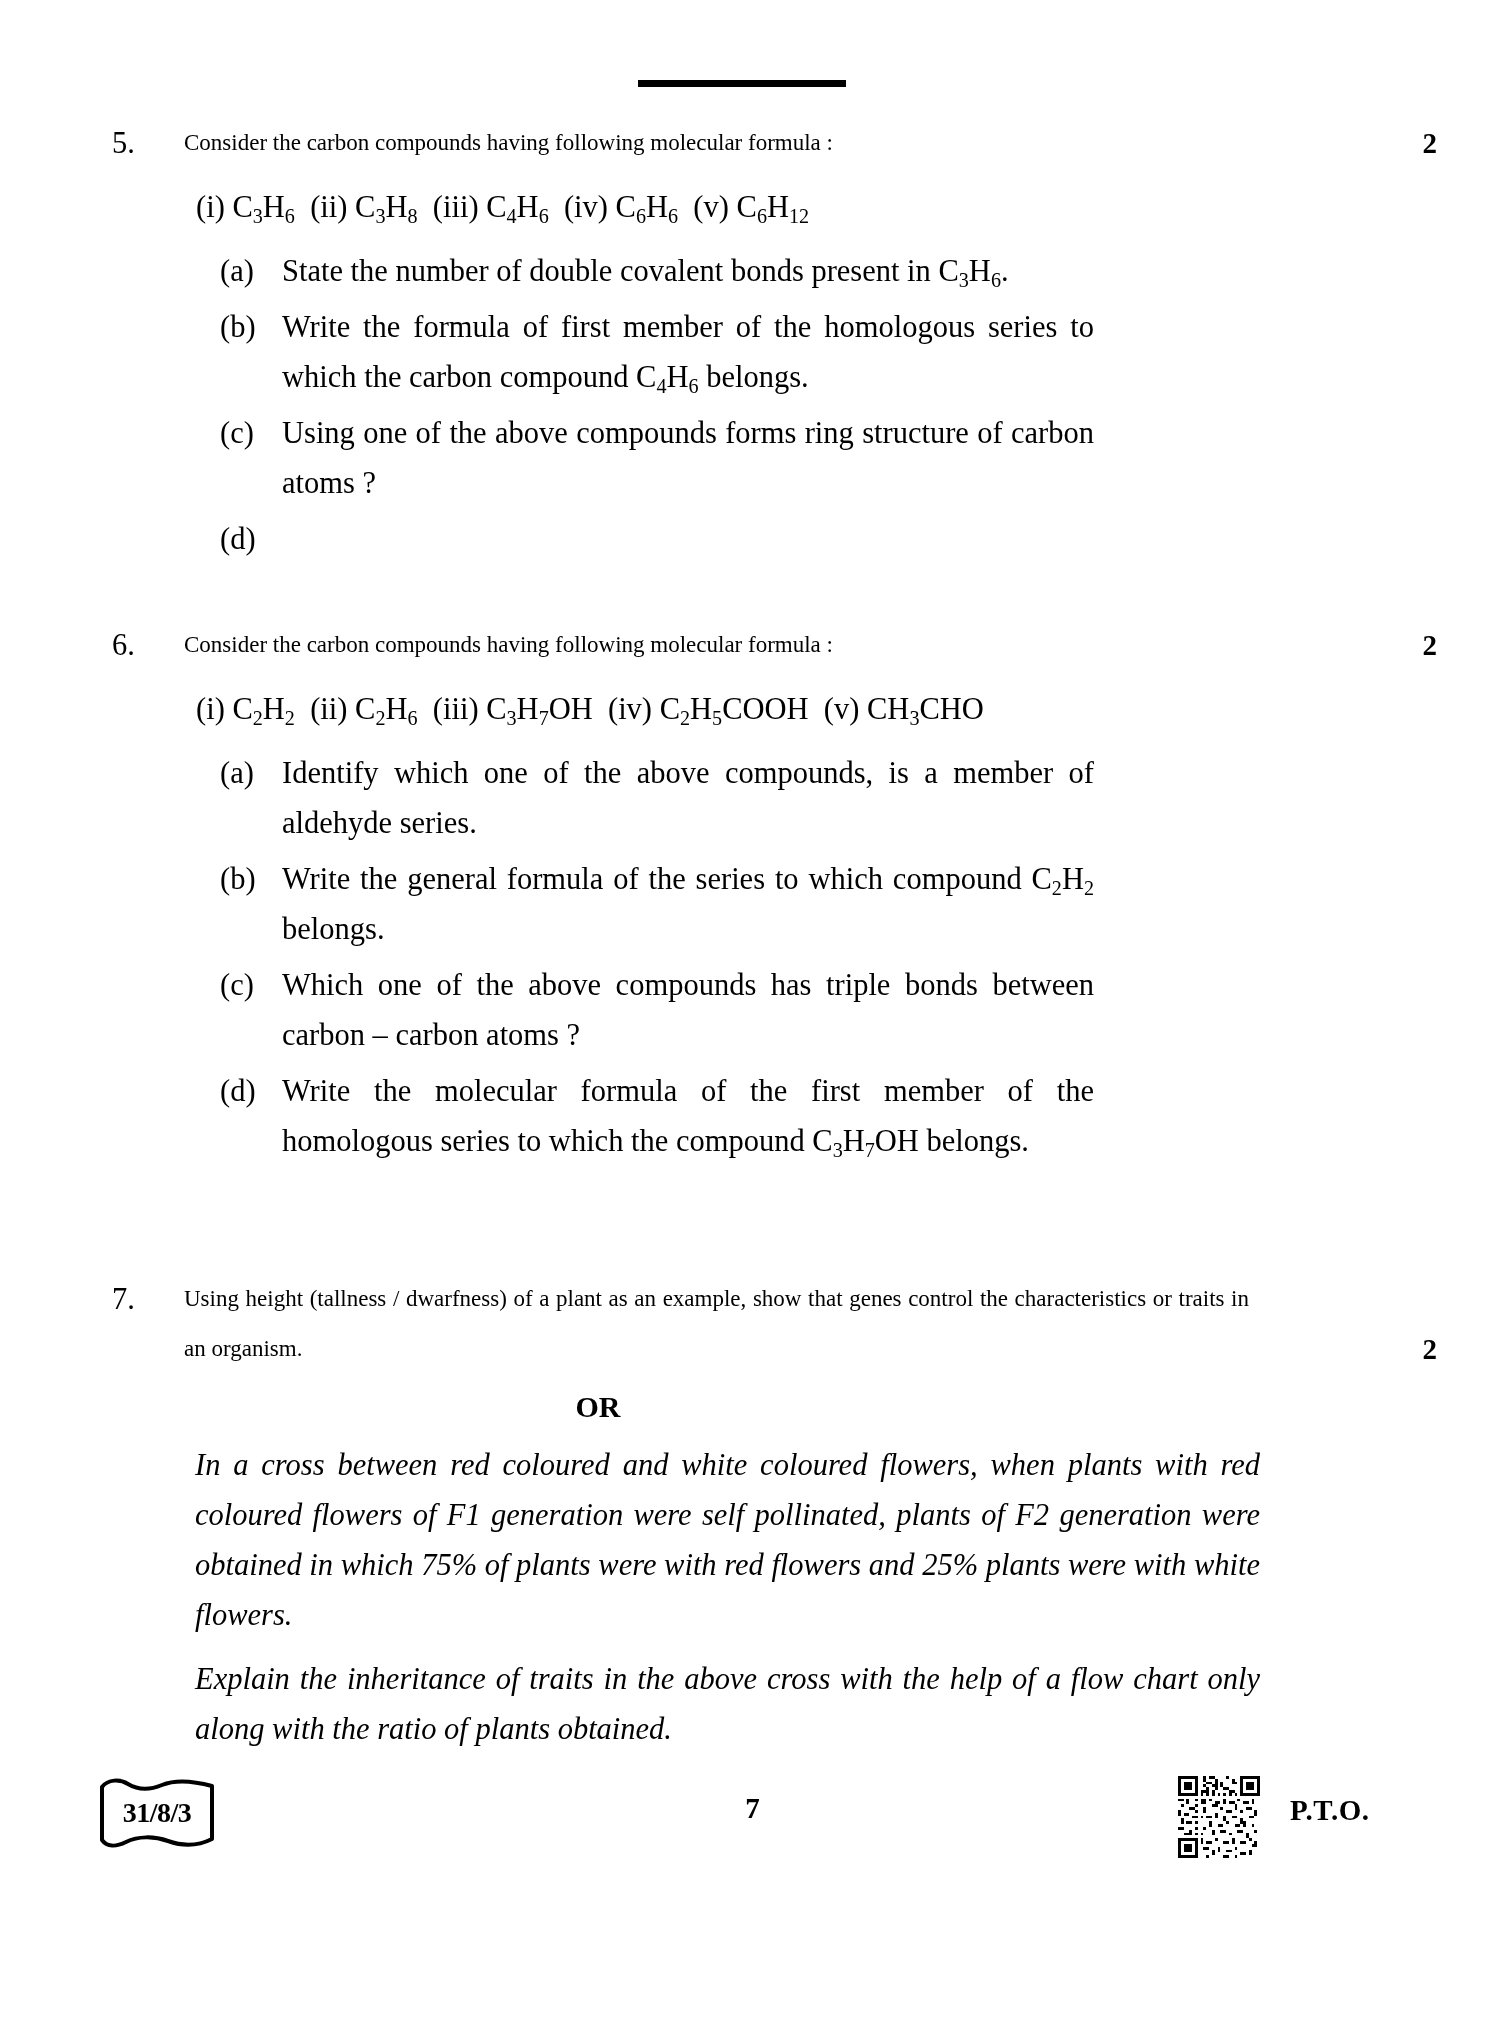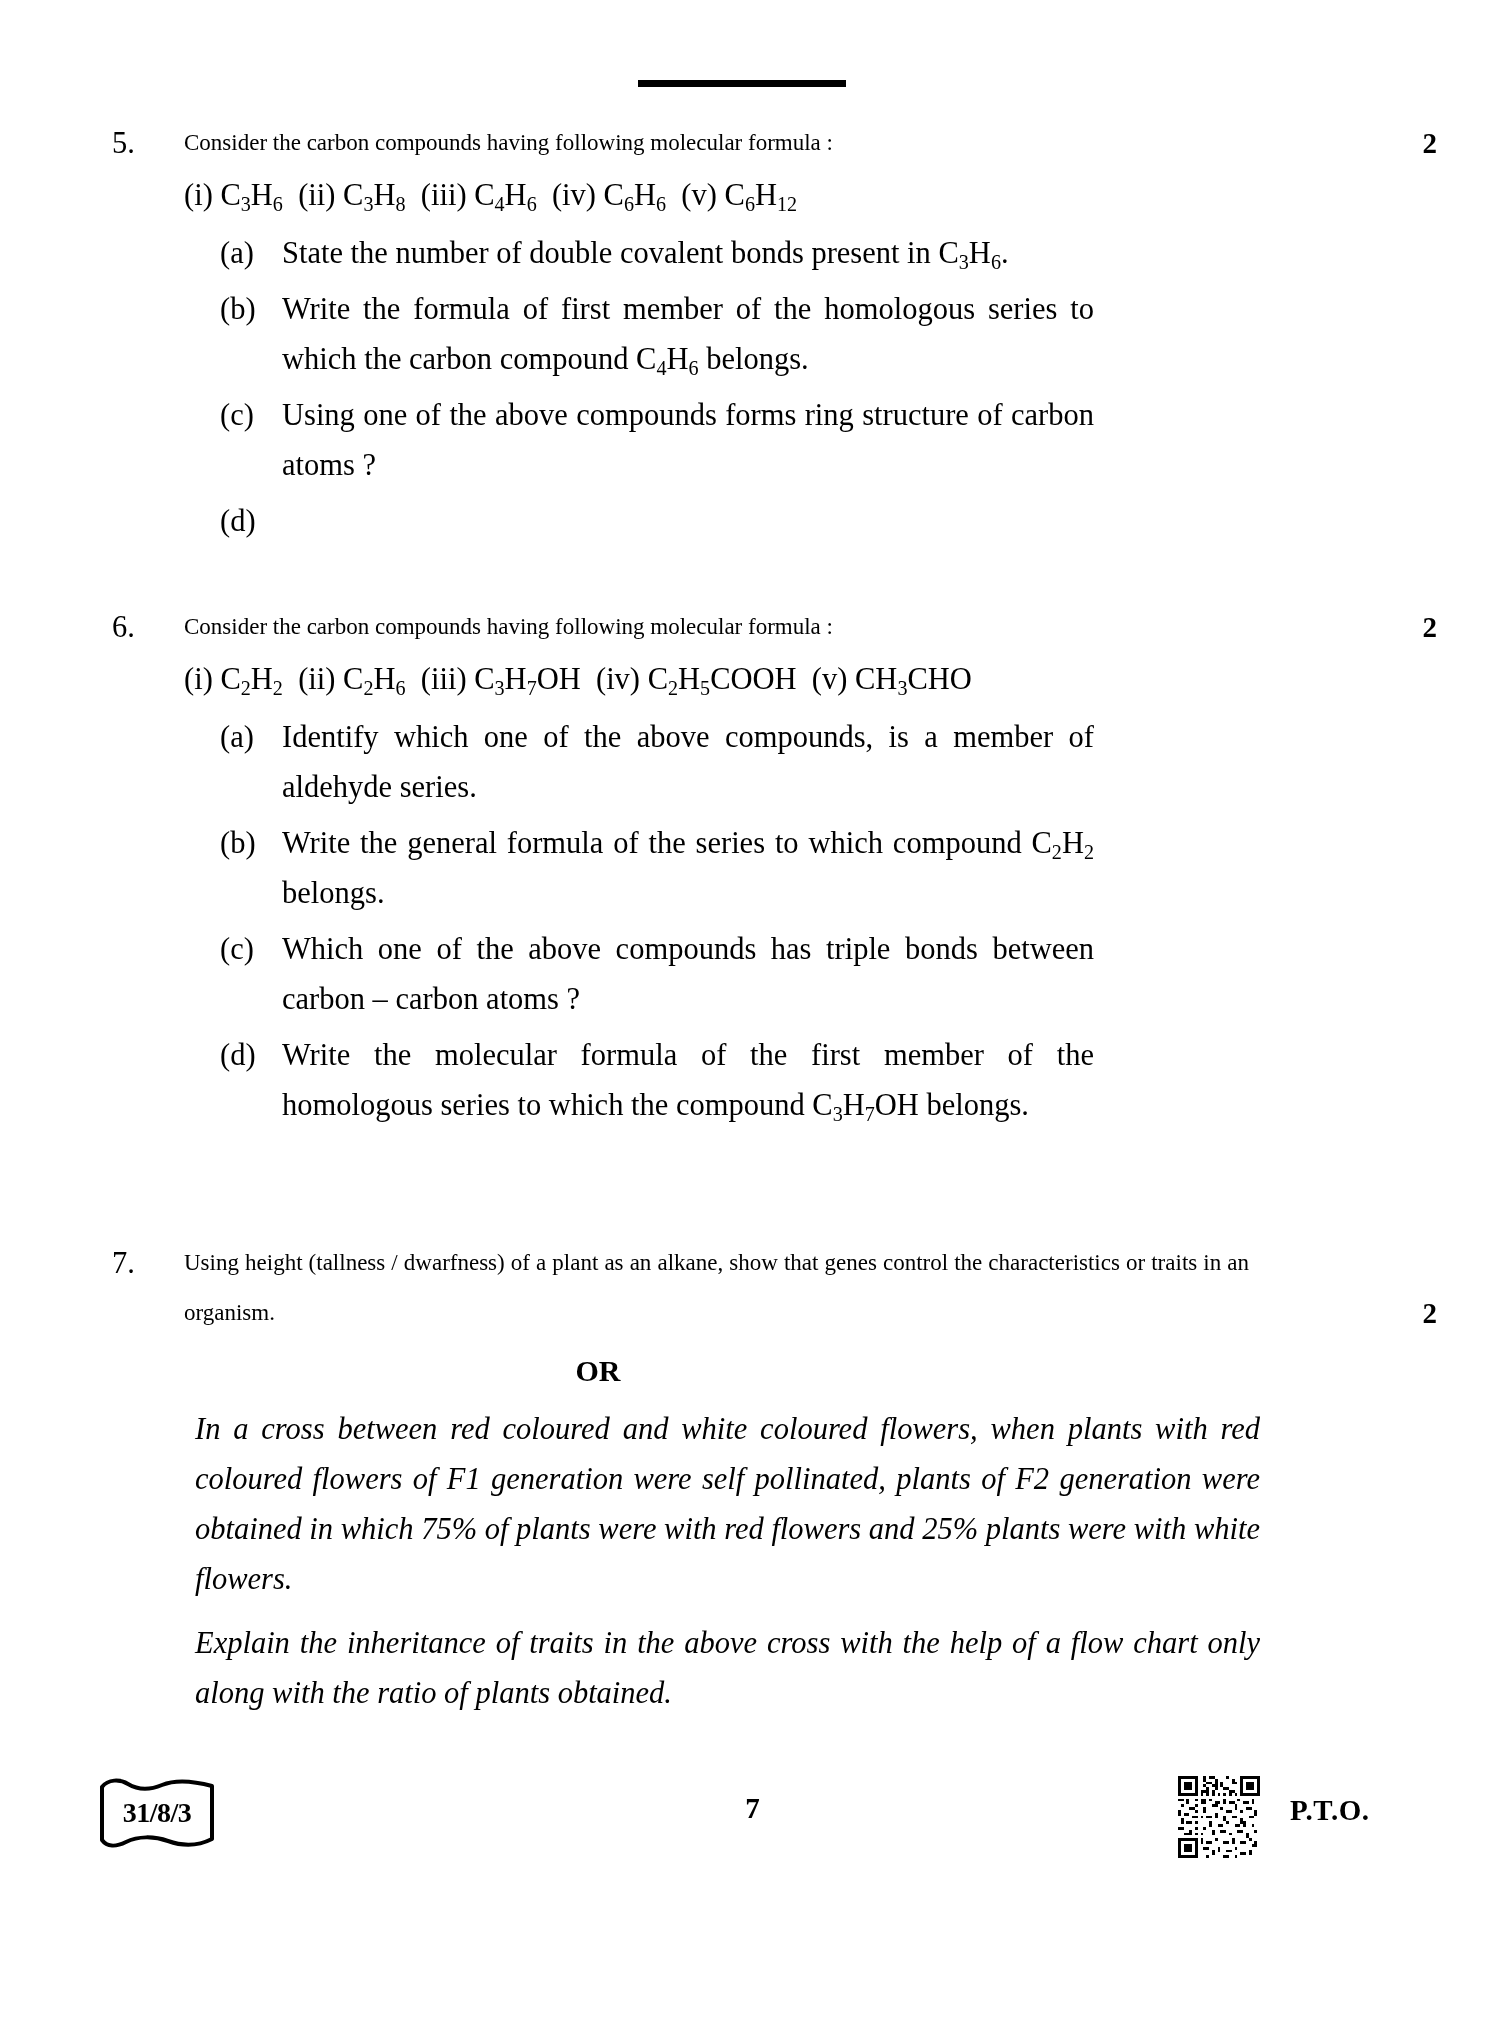--- a/index.html
+++ b/index.html
@@ -72,21 +72,21 @@
     text-align: justify;
     text-justify: inter-word;
     margin: 0;
     width: 870px;
   }
   .q-text.wide { width: 870px; }
 
   .formula-line {
     font-size: 30.5px;
     line-height: 54px;
-    margin: 0;
+    margin: 12px;
     white-space: nowrap;
   }
 
   
   .sub-list {
     margin: 0;
     padding: 0;
   }
   .sub-row {
     display: flex;
@@ -280,21 +280,21 @@
       </div>
     </div>
 
     <div style="height:108px"></div>
 
     <div class="q-block">
       <div class="marks" style="top:50px;">2</div>
       <div class="q-row">
         <div class="q-num">7.</div>
         <div class="q-body">
-          <p class="q-text wide" style="width:1065px">Using height (tallness / dwarfness) of a plant as an alkane, show that genes control the characteristics or traits in an organism.</p>
+          <p class="q-text wide" style="width:1065px">Using height (tallness / dwarfness) of a plant as an example, show that genes control the characteristics or traits in an organism.</p>
         </div>
       </div>
       <p class="or-line">OR</p>
       <p class="para">In a cross between red coloured and white coloured flowers, when plants with red coloured flowers of F1 generation were self pollinated, plants of F2 generation were obtained in which 75% of plants were with red flowers and 25% plants were with white flowers.</p>
       <div class="spacer-sm"></div>
       <p class="para">Explain the inheritance of traits in the above cross with the help of a flow chart only along with the ratio of plants obtained.</p>
     </div>
 
   </div>
 

